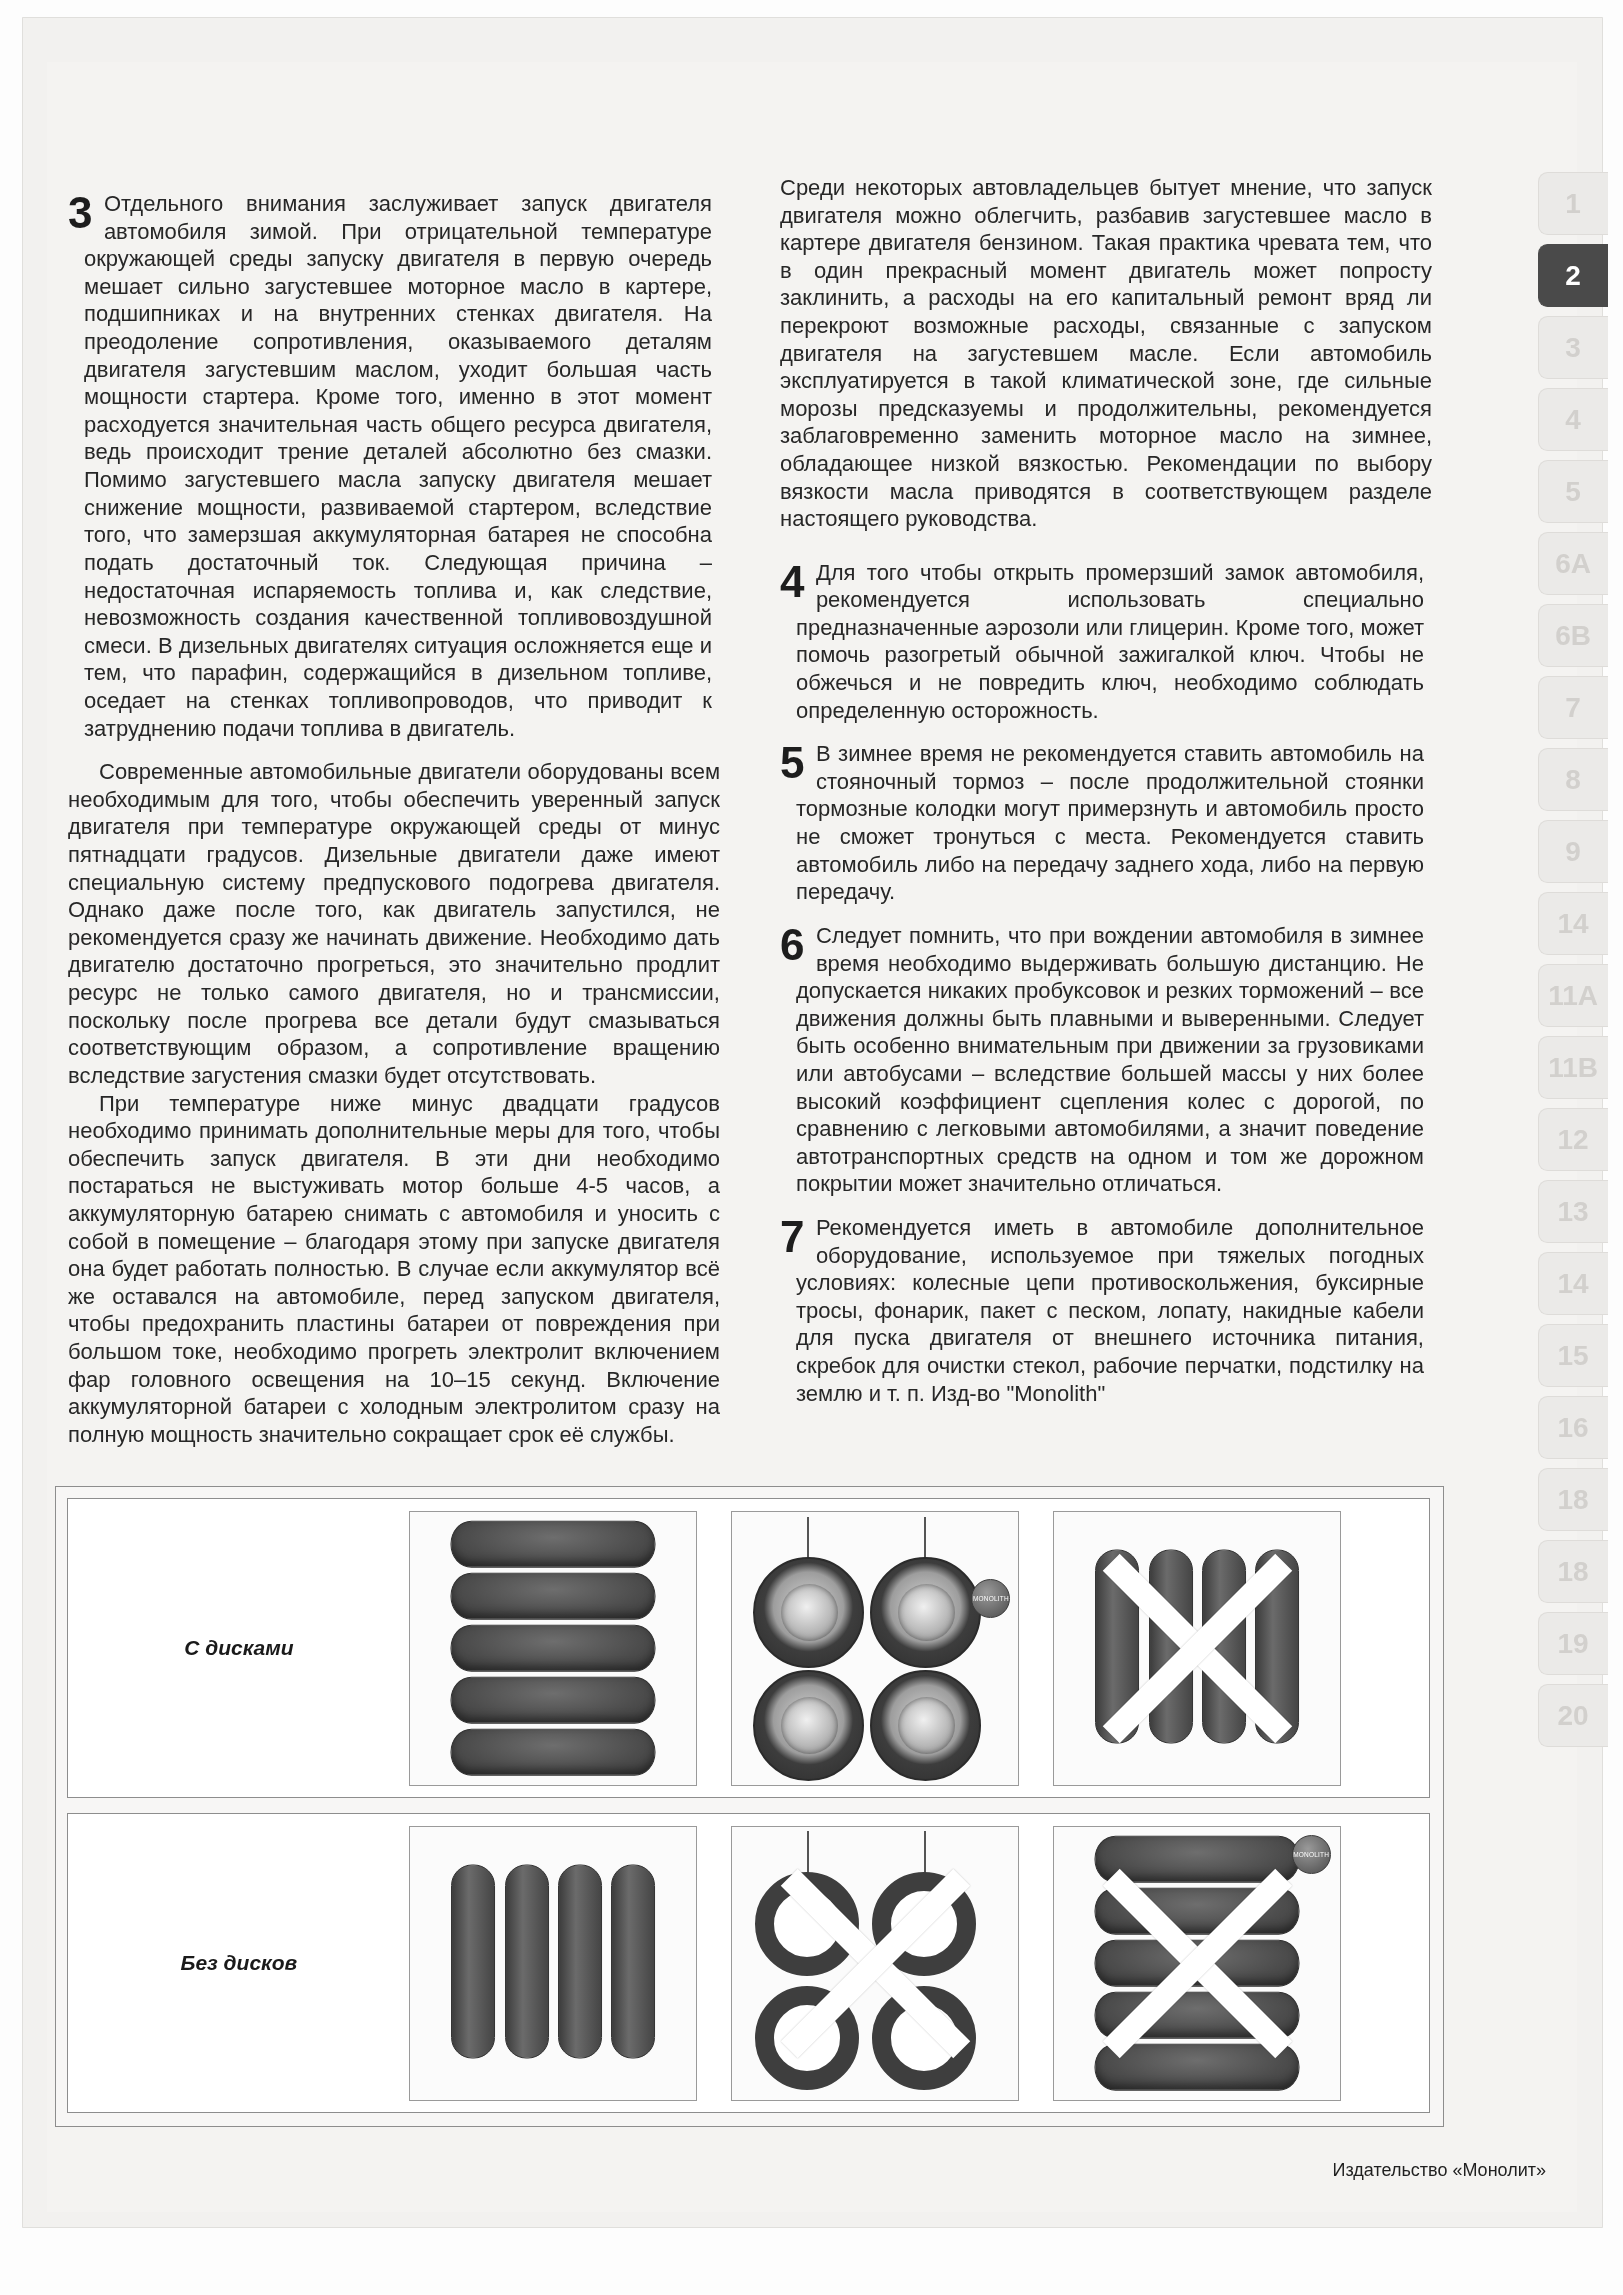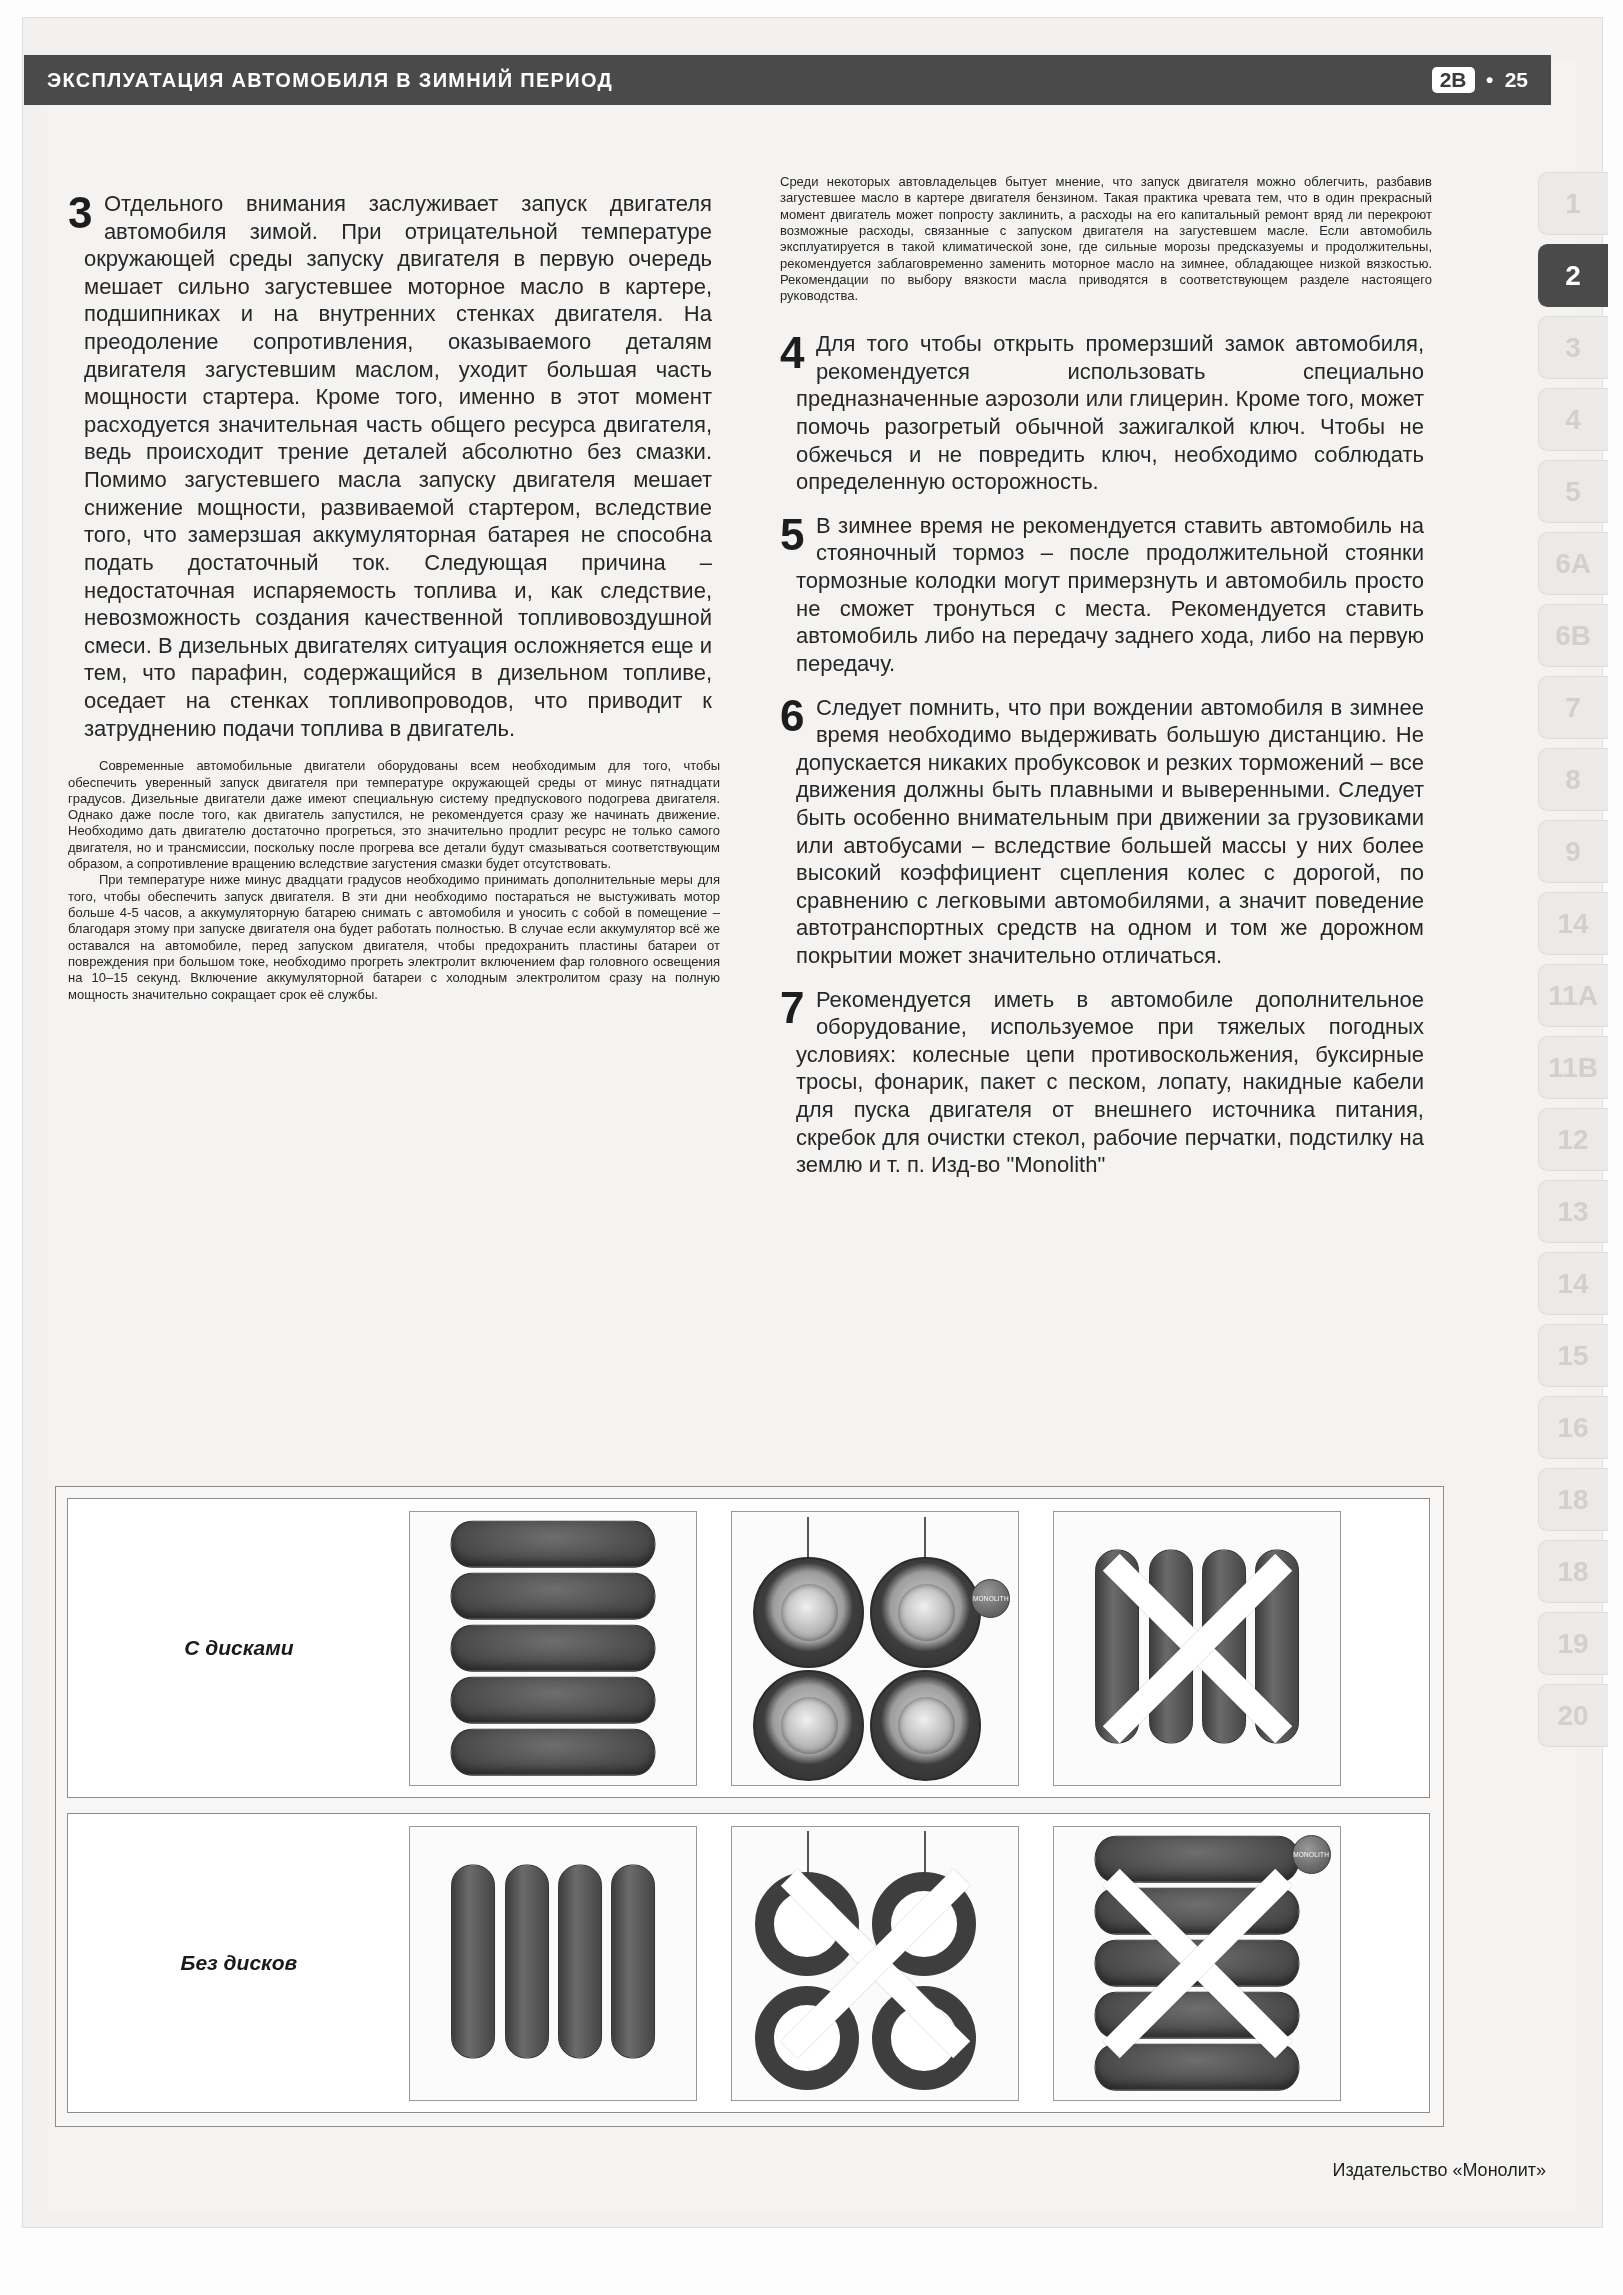--- a/index.html
+++ b/index.html
@@ -92,21 +92,21 @@
     top: 174px;
     width: 1372px;
     display: flex;
     gap: 52px;
   }
   .col {
     width: 660px;
   }
   p.body {
     margin: 0 8px 0 0;
-    font-size: 13px;
+    font-size: 22px;
     line-height: 1.255;
     text-align: justify;
     color: #272727;
     text-indent: 31px;
   }
   .numbered {
     position: relative;
     margin-bottom: 14.6px;
   }
   .numbered .num {
@@ -323,28 +323,20 @@
   }
 </style>
 </head>
 <body>
 
 <div class="page">
   <div class="scan">
     <div class="scan-inner"></div>
   </div>
 
-  <div class="header-bar">
-    <div class="header-title">ЭКСПЛУАТАЦИЯ АВТОМОБИЛЯ В ЗИМНИЙ ПЕРИОД</div>
-    <div class="header-right">
-      <span class="header-chapter">2B</span>
-      <span class="header-dot">•</span>
-      <span class="header-page">25</span>
-    </div>
-  </div>
 
   <div class="columns">
     <div class="col">
       <div class="numbered">
         <span class="num">3</span>
         <p>Отдельного внимания заслуживает запуск двигателя автомобиля зимой. При отрицательной температуре окружающей среды запуску двигателя в первую очередь мешает сильно загустевшее моторное масло в картере, подшипниках и на внутренних стенках двигателя. На преодоление сопротивления, оказываемого деталям двигателя загустевшим маслом, уходит большая часть мощности стартера. Кроме того, именно в этот момент расходуется значительная часть общего ресурса двигателя, ведь происходит трение деталей абсолютно без смазки. Помимо загустевшего масла запуску двигателя мешает снижение мощности, развиваемой стартером, вследствие того, что замерзшая аккумуляторная батарея не способна подать достаточный ток. Следующая причина – недостаточная испаряемость топлива и, как следствие, невозможность создания качественной топливовоздушной смеси. В дизельных двигателях ситуация осложняется еще и тем, что парафин, содержащийся в дизельном топливе, оседает на стенках топливопроводов, что приводит к затруднению подачи топлива в двигатель.</p>
       </div>
       <p class="body">Современные автомобильные двигатели оборудованы всем необходимым для того, чтобы обеспечить уверенный запуск двигателя при температуре окружающей среды от минус пятнадцати градусов. Дизельные двигатели даже имеют специальную систему предпускового подогрева двигателя. Однако даже после того, как двигатель запустился, не рекомендуется сразу же начинать движение. Необходимо дать двигателю достаточно прогреться, это значительно продлит ресурс не только самого двигателя, но и трансмиссии, поскольку после прогрева все детали будут смазываться соответствующим образом, а сопротивление вращению вследствие загустения смазки будет отсутствовать.</p>
       <p class="body">При температуре ниже минус двадцати градусов необходимо принимать дополнительные меры для того, чтобы обеспечить запуск двигателя. В эти дни необходимо постараться не выстуживать мотор больше 4-5 часов, а аккумуляторную батарею снимать с автомобиля и уносить с собой в помещение – благодаря этому при запуске двигателя она будет работать полностью. В случае если аккумулятор всё же оставался на автомобиле, перед запуском двигателя, чтобы предохранить пластины батареи от повреждения при большом токе, необходимо прогреть электролит включением фар головного освещения на 10–15 секунд. Включение аккумуляторной батареи с холодным электролитом сразу на полную мощность значительно сокращает срок её службы.</p>
     </div>

